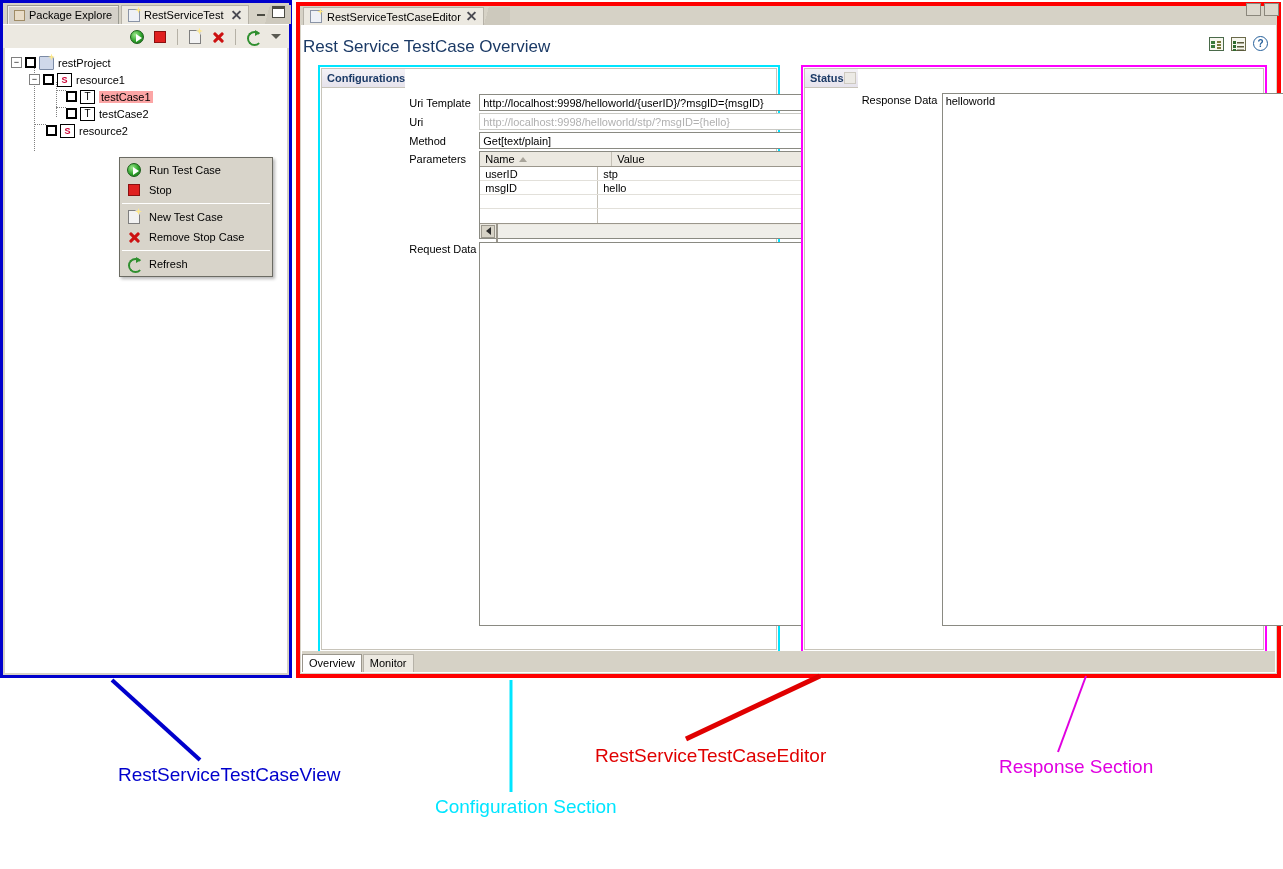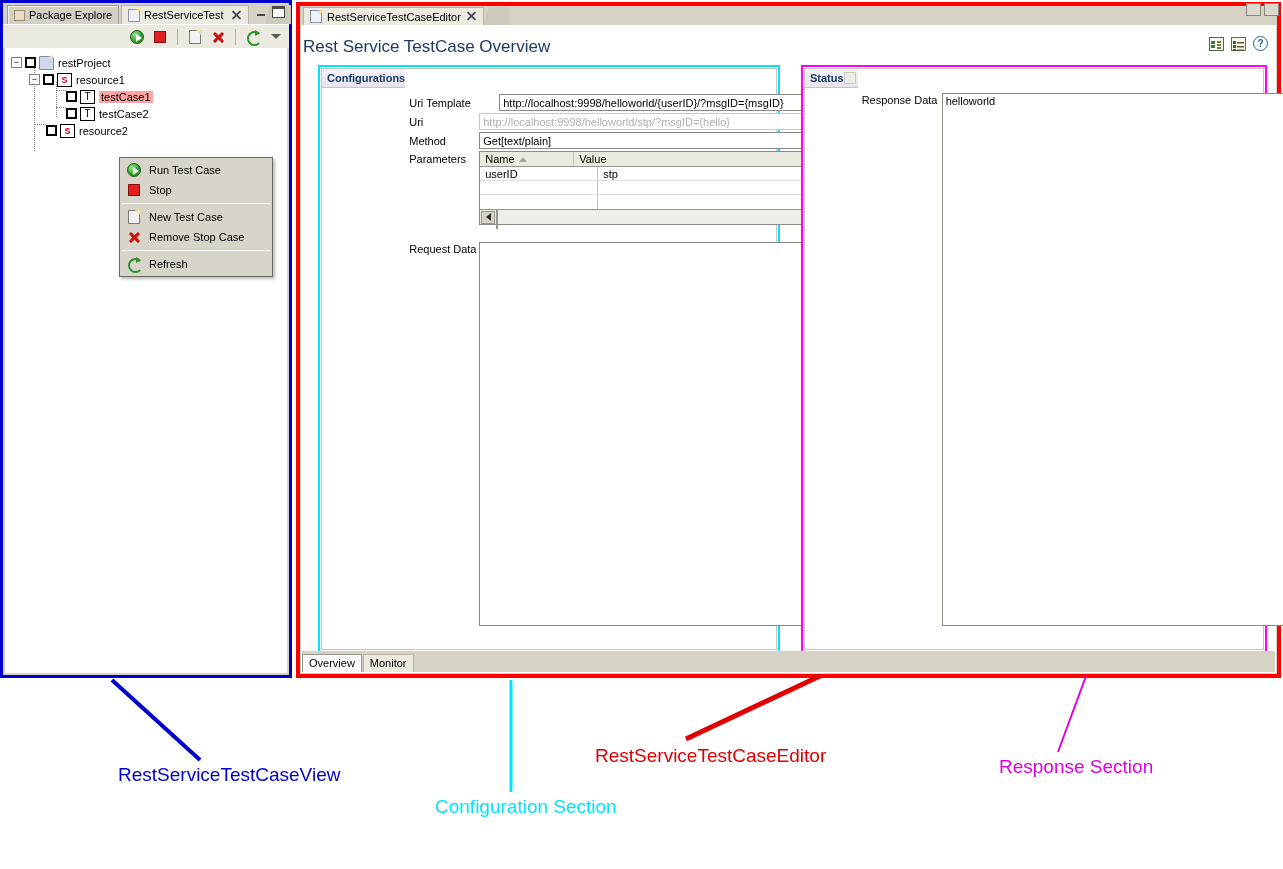--- a/index.html
+++ b/index.html
@@ -185,21 +185,21 @@
     position:absolute; right:0; top:0; width:17px; height:15px;
     background:#d6d2c6; border:1px solid #9a968c;
     display:flex; align-items:center; justify-content:center;
   }
   .arrow i { width:0;height:0;border-left:4px solid transparent;border-right:4px solid transparent;border-top:5px solid #2c2c2c;}
 
   
   .ptable { border:1px solid #8a8a82; background:#fff; }
   .pthead { display:flex; height:15px; background:#ece9e1; border-bottom:1px solid #9a968c;}
   .pth { font-size:11px; padding:1px 5px; display:flex; align-items:center; gap:4px; color:#000;}
-  .pth.c1 { width:94px; border-right:1px solid #c4c0b6; }
+  .pth.c1 { width:132px; border-right:1px solid #c4c0b6; }
   .sortarrow{width:0;height:0;border-left:4px solid transparent;border-right:4px solid transparent;border-bottom:5px solid #a8a49a;}
   .ptr { display:flex; height:14px; border-bottom:1px solid #e2e0da; }
   .ptd { font-size:11px; padding:0 5px; display:flex; align-items:center; color:#000; }
   .ptd.c1 { width:118px; border-right:1px solid #c4c0b6; }
   .phscroll { height:15px; background:#ece9e1; border-top:1px solid #9a968c; display:flex; align-items:center;}
   .sb-btn { width:14px;height:13px;background:#d6d2c6;border:1px solid #9a968c;display:flex;align-items:center;justify-content:center;margin:0 1px;}
   .sb-left i{width:0;height:0;border-top:4px solid transparent;border-bottom:4px solid transparent;border-right:5px solid #2c2c2c;}
   .sb-right i{width:0;height:0;border-top:4px solid transparent;border-bottom:4px solid transparent;border-left:5px solid #2c2c2c;}
   .sb-track { flex:1; height:13px; background:#efeee9; }
   .sb-thumb { height:13px; background:#d6d2c6; border:1px solid #9a968c; width:94%; }
@@ -389,21 +389,21 @@
         <span class="ico-help">?</span>
       </div>
 
       <div id="config-section" class="section">
         <div class="sect-inner">
           <div class="sect-head">
             <span>Configurations</span>
           </div>
           <div class="sect-body">
 
-            <div class="frow" style="left:4px; top:25px;gap:20px;">
+            <div class="frow" style="left:4px; top:25px;">
               <span class="flabel" style="width:70px;">Uri Template</span>
               <span class="fcombo" style="width:382px;">
                 <span class="finput" style="width:436px; padding-right:20px;">http://localhost:9998/helloworld/{userID}/?msgID={msgID}</span>
                 <span class="arrow">
                     <i></i>
                   </span>
               </span>
             </div>
 
             <div class="frow" style="left:4px; top:44px;">
@@ -429,20 +429,24 @@
                     <span>Name</span>
                     <span class="sortarrow"></span>
                   </span>
                   <span class="pth">
                     <span>Value</span>
                   </span>
                 </span>
                 <span class="ptr" style="display:flex;">
                   <span class="ptd c1">userID</span>
                   <span class="ptd">stp</span>
+                </span>
+                <span class="ptr" style="display:flex;">
+                  <span class="ptd c1">msgID</span>
+                  <span class="ptd">hello</span>
                 </span>
                 <span class="ptr" style="display:flex;">
                   <span class="ptd c1"></span>
                   <span class="ptd"></span>
                 </span>
                 <span class="ptr" style="display:flex;border-bottom:none;">
                   <span class="ptd c1"></span>
                   <span class="ptd"></span>
                 </span>
                 <span class="phscroll" style="display:flex;">

